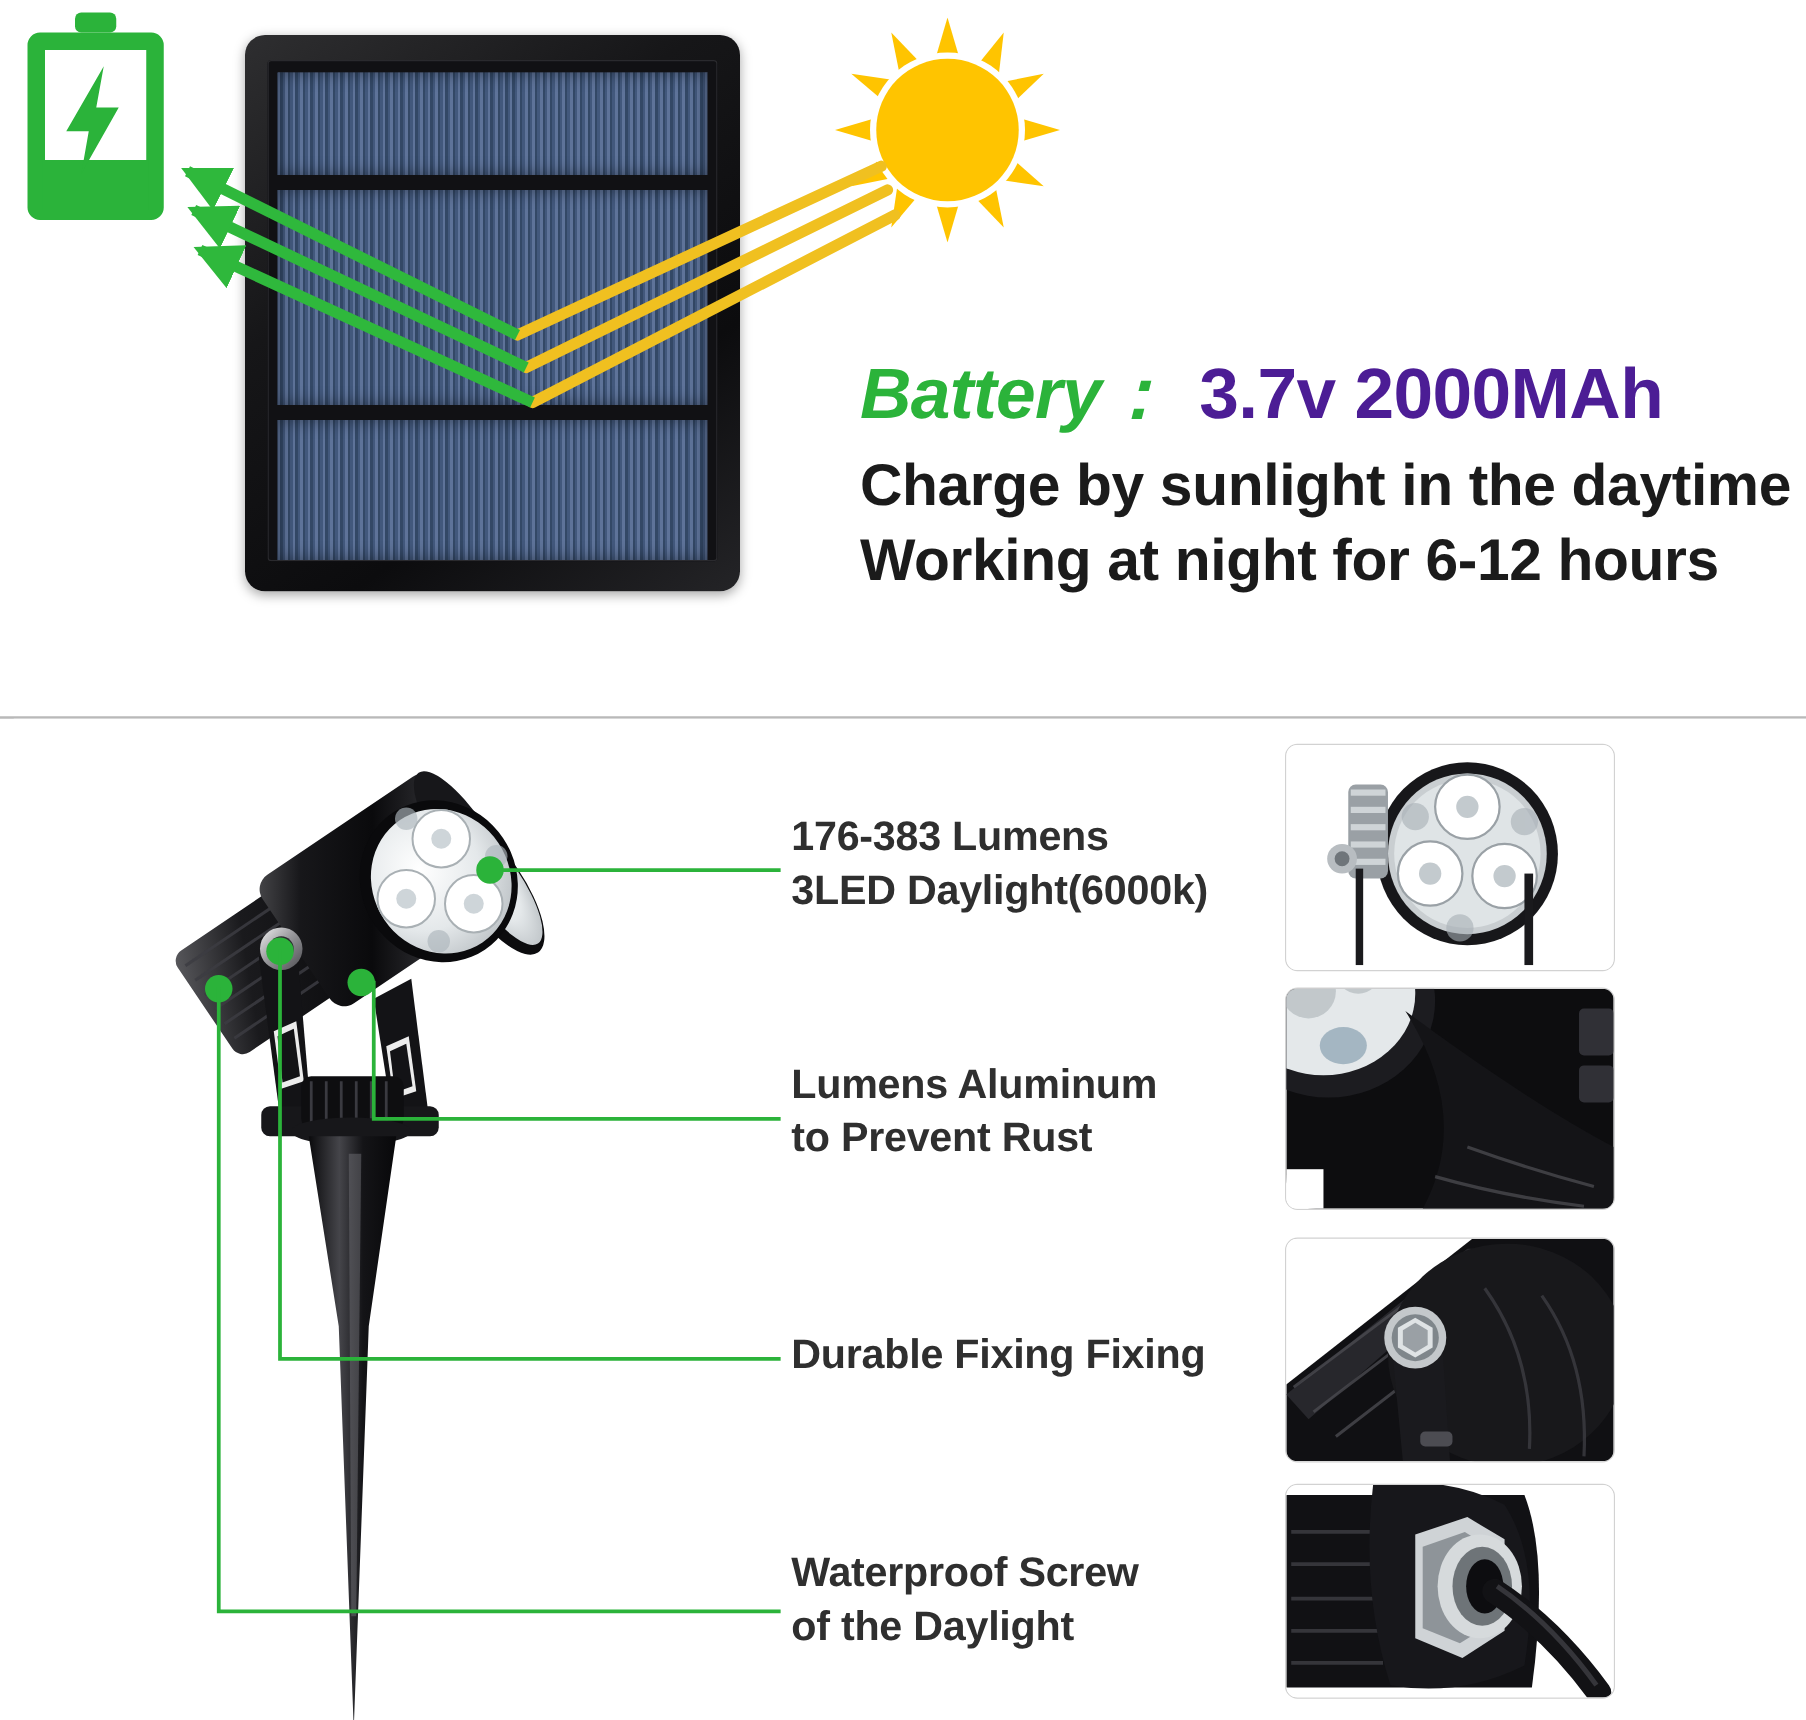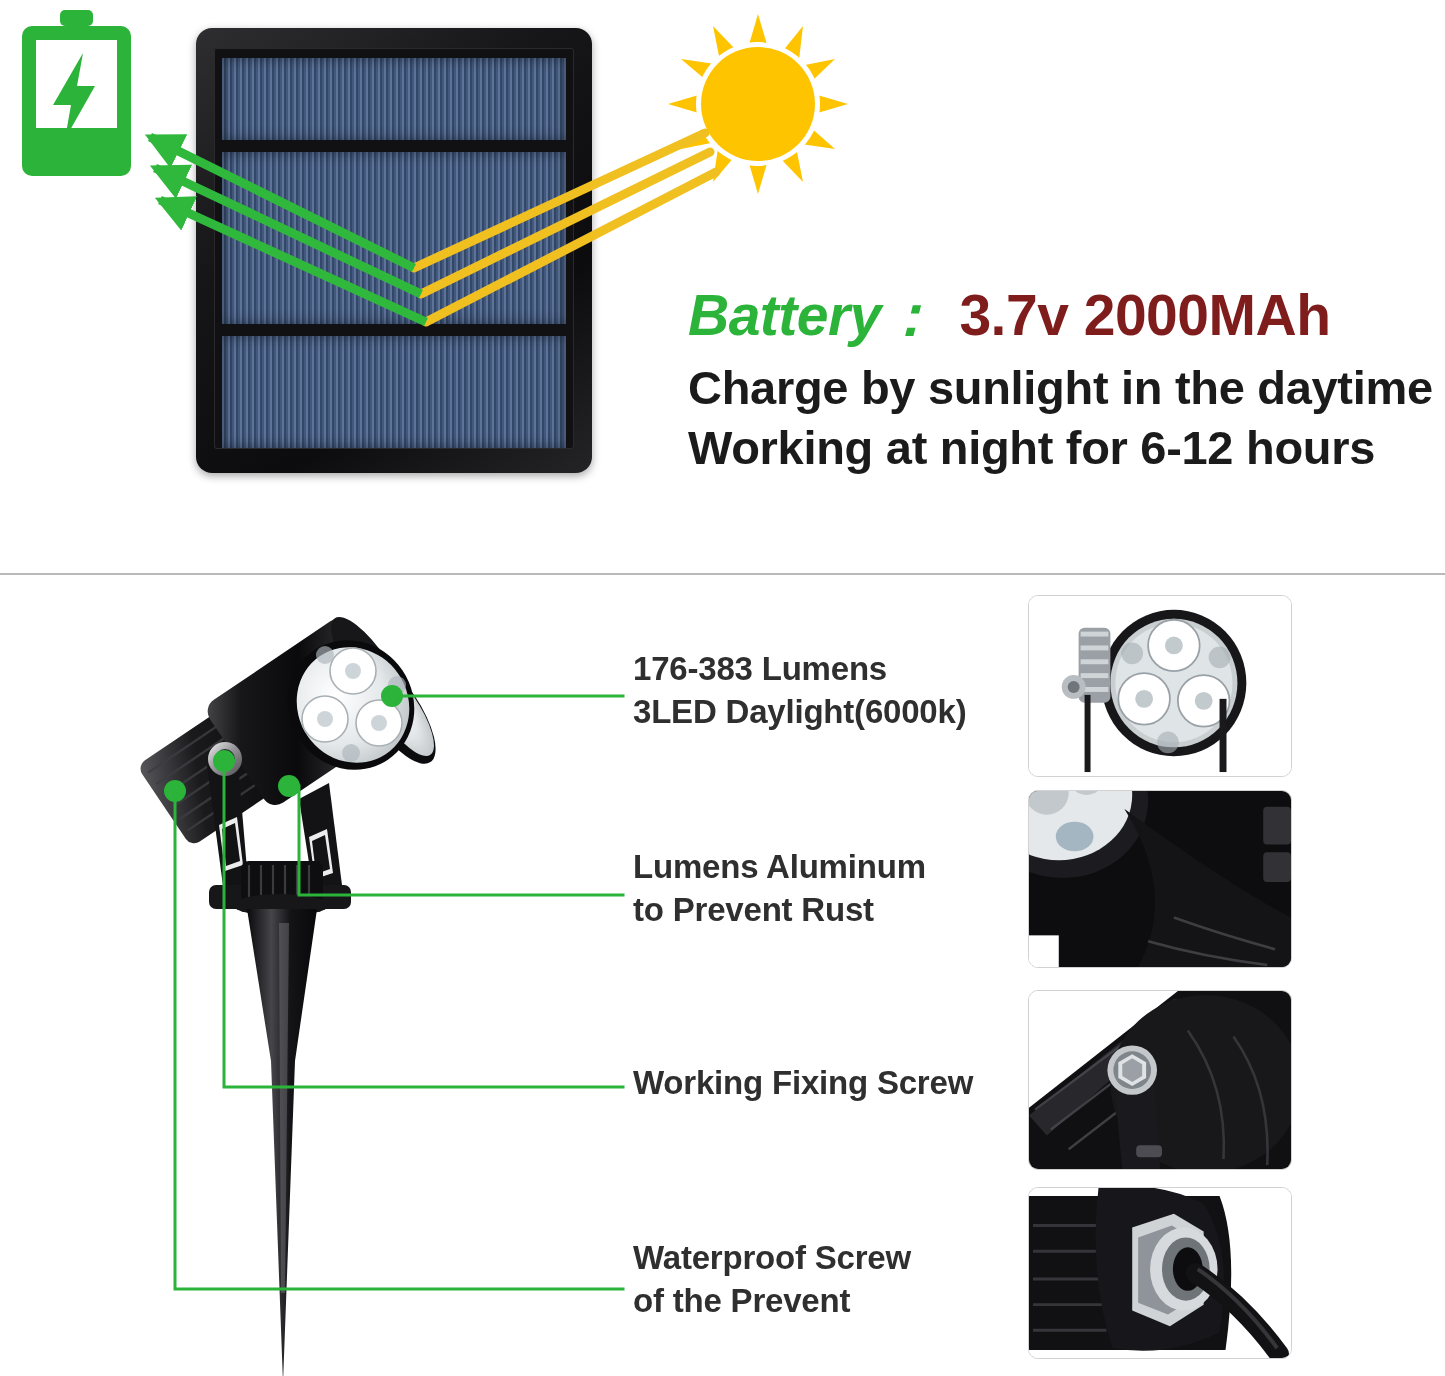--- a/index.html
+++ b/index.html
@@ -229,21 +229,21 @@
 
     <g stroke="#2fb83c" stroke-width="9" stroke-linecap="butt" fill="none" marker-end="url(#green-arrow)">
       <polyline points="414,268 150,137"></polyline>
       <polyline points="421,294 155,168"></polyline>
       <polyline points="426,322 160,200"></polyline>
     </g>
   </svg>
 
   <div id="battery-text-block">
     <div id="battery-headline">
-      <span style="color:#2bb33a;font-style:italic;">Battery：</span><span style="display:inline-block;width:22px;"></span><span style="color:#7f1d1d;">3.7v 2000MAh</span>
+      <span style="color:#2bb33a;font-style:italic;">Battery：</span><span style="display:inline-block;width:22px;"></span><span style="color:#4c1d95;">3.7v 2000MAh</span>
     </div>
     <p class="battery-sub">Charge by sunlight in the daytime</p>
     <p class="battery-sub">Working at night for 6-12 hours</p>
   </div>
 </div>
 
 <div id="section-divider"></div>
 
 <div id="bottom-panel">
 
@@ -385,26 +385,26 @@
     <div>176-383 Lumens</div>
     <div>3LED Daylight(6000k)</div>
   </div>
 
   <div class="feature-label" id="label-aluminum">
     <div>Lumens Aluminum</div>
     <div>to Prevent Rust</div>
   </div>
 
   <div class="feature-label" id="label-screw">
-    <div>Working Fixing Screw</div>
+    <div>Durable Fixing Fixing</div>
   </div>
 
   <div class="feature-label" id="label-water">
     <div>Waterproof Screw</div>
-    <div>of the Prevent</div>
+    <div>of the Daylight</div>
   </div>
 
   <div class="detail-panel" id="detail-panel-1">
     <svg class="detail-art" viewBox="0 0 264 182" preserveAspectRatio="none" aria-hidden="true">
       <rect width="264" height="182" fill="#ffffff"></rect>
       <g>
         <ellipse cx="146" cy="88" rx="73" ry="74" fill="#17171a"></ellipse>
         <ellipse cx="146" cy="88" rx="64" ry="65" fill="#c9ced1"></ellipse>
         <ellipse cx="146" cy="88" rx="59" ry="60" fill="#dfe4e6"></ellipse>
         <g fill="#ffffff" stroke="#9aa1a6" stroke-width="1.8">

